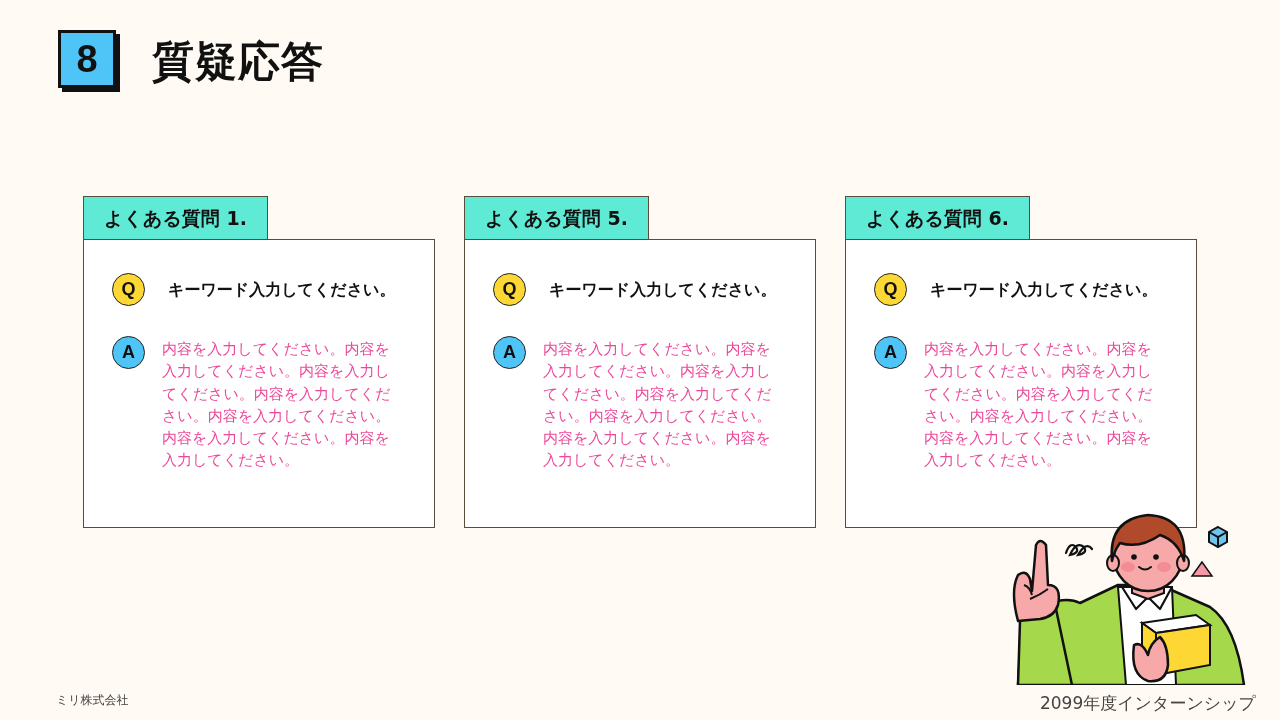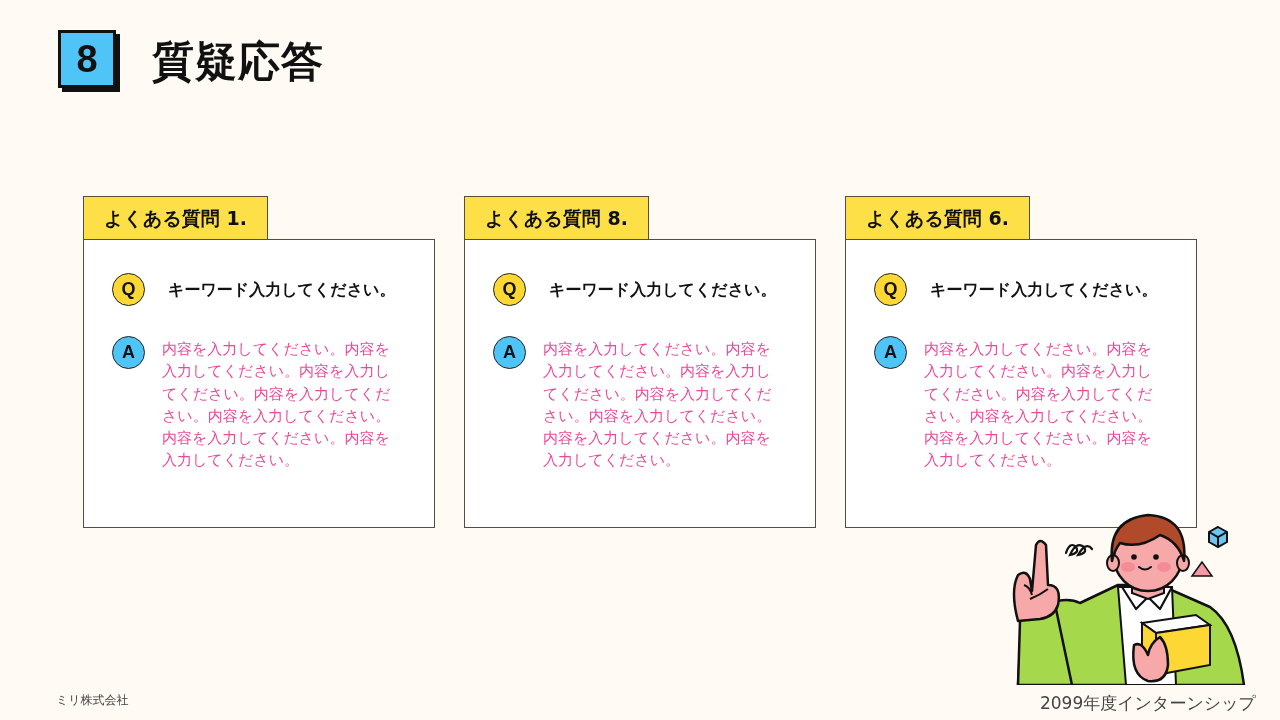--- a/index.html
+++ b/index.html
@@ -22,21 +22,21 @@
     }
     .page-title {
       position: absolute; left: 152px; top: 34px;
       font-size: 42px; font-weight: bold; letter-spacing: 1px;
       color: #111; line-height: 56px; text-align: center;
     }
     .faq-card { position: absolute; top: 196px; width: 352px; }
     .faq-tab {
       position: absolute; left: 0; top: 0;
       width: 185px; height: 44px;
-      background: #fde047;
+      background: #5eead4;
       border: 1px solid #5a4b3a;
       border-bottom: none;
       display: flex; align-items: center; justify-content: center;
       font-weight: bold; font-size: 19px; color: #111;
     }
     .faq-box {
       position: absolute; left: 0; top: 43px;
       width: 352px; height: 289px;
       background: #fff;
       border: 1px solid #5a4b3a;
@@ -90,21 +90,21 @@
       <div class="q-text">キーワード入力してください。</div>
     </div>
     <div class="qa-row a">
       <div class="circle a-circle">A</div>
       <div class="a-text">内容を入力してください。内容を入力してください。内容を入力してください。内容を入力してください。内容を入力してください。内容を入力してください。内容を入力してください。</div>
     </div>
   </div>
 </div>
 
 <div class="faq-card" style="left:464px;">
-  <div class="faq-tab">よくある質問 8.</div>
+  <div class="faq-tab">よくある質問 5.</div>
   <div class="faq-box">
     <div class="qa-row q">
       <div class="circle q-circle">Q</div>
       <div class="q-text">キーワード入力してください。</div>
     </div>
     <div class="qa-row a">
       <div class="circle a-circle">A</div>
       <div class="a-text">内容を入力してください。内容を入力してください。内容を入力してください。内容を入力してください。内容を入力してください。内容を入力してください。内容を入力してください。</div>
     </div>
   </div>

